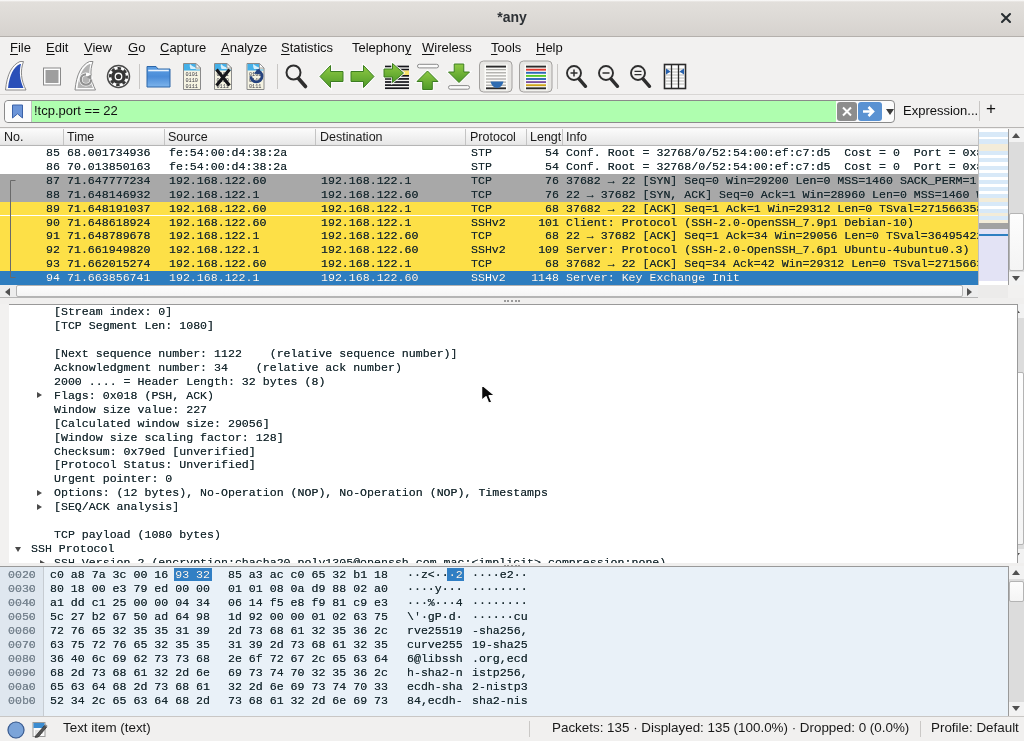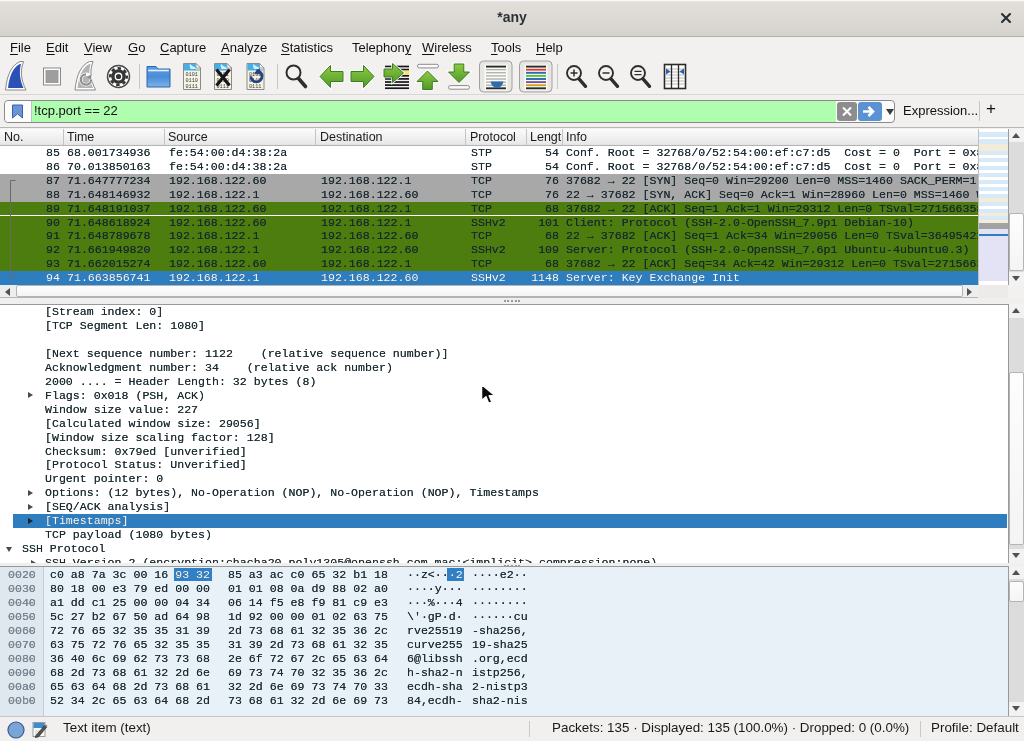--- a/index.html
+++ b/index.html
@@ -37,35 +37,35 @@
 .prow{left:0;width:978px;height:13.9px;line-height:13.9px;}
 .prow span{position:absolute;top:0;}
 .c-no{left:0;width:60px;text-align:right;}
 .c-time{left:67px;}
 .c-src{left:169px;}
 .c-dst{left:321px;}
 .c-pro{left:471px;}
 .c-len{left:505px;width:54px;text-align:right;}
 .c-info{left:566px;width:412px;overflow:hidden;}
 .r-gray{background:#a8a8a8;}
-.r-lav{background:#4d7c0f;}
+.r-lav{background:#fde047;}
 .r-sel{background:#2d7dbf;}
 .r-sel span{color:#fff;}
 
 #minimap{left:978px;top:129px;width:30px;height:156px;border-left:1px solid #c0c0c0;box-sizing:border-box;}
 
 .sb{background:#dcdcdc;}
 .sbbtn{background:#f2f2f2;}
 .sbh{background:linear-gradient(180deg,#fdfdfd,#f4f4f4);border:1px solid #b4b4b4;box-sizing:border-box;border-radius:2px;}
 .tri{width:0;height:0;}
 
 #split1{left:0;top:298px;width:1024px;height:6px;background:#f0efee;}
 #split2{left:0;top:563px;width:1024px;height:4px;background:#f0efee;}
 
-#detail{left:0;top:304px;width:1009px;height:259px;background:#fff;border-top:1px solid #999;border-right:1px solid #999;box-sizing:border-box;overflow:hidden;}
+#detail{left:9px;top:304px;width:1009px;height:259px;background:#fff;border-top:1px solid #999;border-right:1px solid #999;box-sizing:border-box;overflow:hidden;}
 .dline{left:0;width:1008px;height:13.95px;line-height:13.95px;}
 .dtext{position:absolute;top:0;}
 .dsel{background:#2d7dbf;}
 .exp{position:absolute;width:0;height:0;}
 .exp-r{border-top:3.5px solid transparent;border-bottom:3.5px solid transparent;border-left:5px solid #4a4a4a;}
 .exp-d{border-left:3.5px solid transparent;border-right:3.5px solid transparent;border-top:5px solid #4a4a4a;}
 
 #hex{left:0;top:566px;width:1009px;height:150px;background:#e9f1f8;border-top:1px solid #999;border-right:1px solid #999;box-sizing:border-box;overflow:hidden;}
 #hexoff{left:0;top:0;width:43px;height:150px;background:#dfe7ef;border-right:1px solid #c6ccd2;}
 .hrow{left:0;width:1008px;height:14px;line-height:14px;}
@@ -357,21 +357,20 @@
 <div class="a dline" style="top:69.75px"><span class="dtext" style="left:45px">2000 .... = Header Length: 32 bytes (8)</span></div>
 <div class="a dline" style="top:83.7px"><i class="exp exp-r" style="left:28px;top:3.5px"></i><span class="dtext" style="left:45px">Flags: 0x018 (PSH, ACK)</span></div>
 <div class="a dline" style="top:97.65px"><span class="dtext" style="left:45px">Window size value: 227</span></div>
 <div class="a dline" style="top:111.6px"><span class="dtext" style="left:45px">[Calculated window size: 29056]</span></div>
 <div class="a dline" style="top:125.55px"><span class="dtext" style="left:45px">[Window size scaling factor: 128]</span></div>
 <div class="a dline" style="top:139.5px"><span class="dtext" style="left:45px">Checksum: 0x79ed [unverified]</span></div>
 <div class="a dline" style="top:153.45px"><span class="dtext" style="left:45px">[Protocol Status: Unverified]</span></div>
 <div class="a dline" style="top:167.4px"><span class="dtext" style="left:45px">Urgent pointer: 0</span></div>
 <div class="a dline" style="top:181.35px"><i class="exp exp-r" style="left:28px;top:3.5px"></i><span class="dtext" style="left:45px">Options: (12 bytes), No-Operation (NOP), No-Operation (NOP), Timestamps</span></div>
 <div class="a dline" style="top:195.3px"><i class="exp exp-r" style="left:28px;top:3.5px"></i><span class="dtext" style="left:45px">[SEQ/ACK analysis]</span></div>
-<div class="a dline" style="top:209.25px"><div class="a dsel" style="left:13px;top:0;width:994px;height:13.95px"></div><i class="exp exp-r" style="left:28px;top:3.5px;border-left-color:#222"></i><span class="dtext" style="left:45px;color:#fff">[Timestamps]</span></div>
 <div class="a dline" style="top:223.2px"><span class="dtext" style="left:45px">TCP payload (1080 bytes)</span></div>
 <div class="a dline" style="top:237.15px"><i class="exp exp-d" style="left:6px;top:4.5px"></i><span class="dtext" style="left:22px">SSH Protocol</span></div>
 <div class="a dline" style="top:251.1px"><i class="exp exp-r" style="left:31px;top:3.5px"></i><span class="dtext" style="left:45px">SSH Version 2 (encryption:chacha20_poly1305@openssh.com mac:&lt;implicit&gt; compression:none)</span></div>
 </div>
 <svg class="a" style="left:480px;top:383px" width="18" height="24" viewBox="0 0 18 24">
     <path d="M1.5,1.5 L1.5,17.6 L6,13.8 L8.6,20.2 L11.8,18.9 L9.2,12.7 L14.8,12.4 Z" fill="#0a0a0a" stroke="#fdfdfd" stroke-width="1.5" stroke-linejoin="round"></path>
   </svg>
 <div id="hex" class="a mono">
 <div id="hexoff" class="a"></div>
 <div class="a hrow" style="top:1px"><span class="hoff">0020</span><span class="hx1">c0 a8 7a 3c 00 16 <span class="hl">93 32</span></span><span class="hx2">85 a3 ac c0 65 32 b1 18</span><span class="ha1">··z&lt;··<span class="hl">·2</span></span><span class="ha2">····e2··</span></div>

